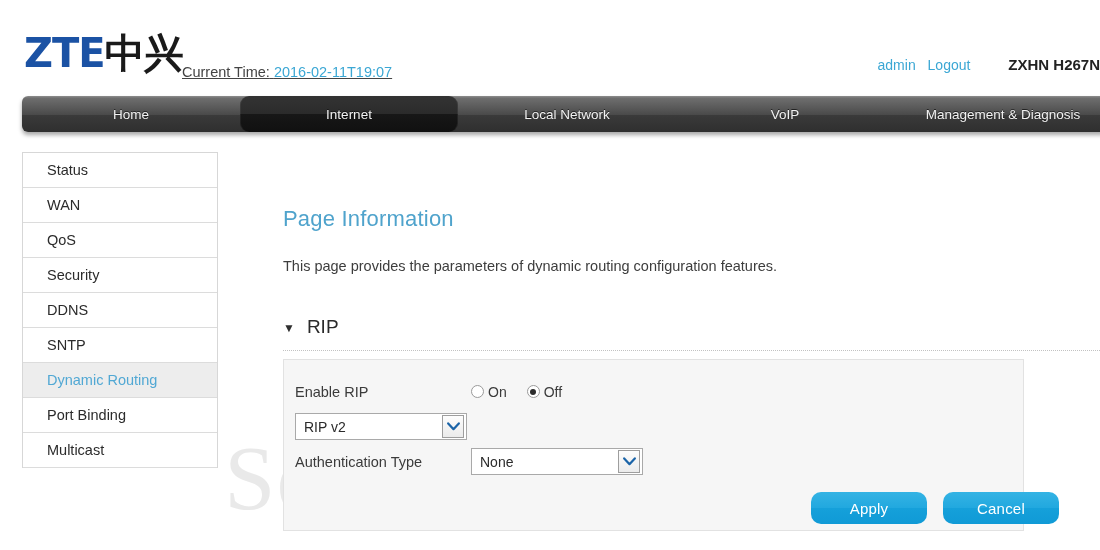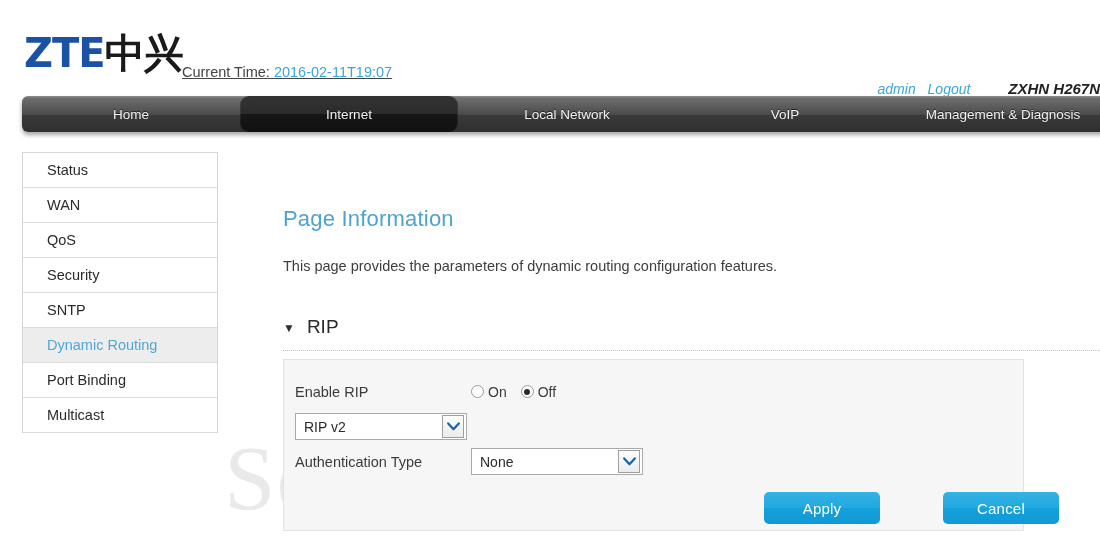--- a/index.html
+++ b/index.html
@@ -59,24 +59,23 @@
     left: 182px; top: 64px;
     font-size: 14.5px;
     color: #444444;
     white-space: nowrap;
     text-decoration: underline;
   }
   #current-time .tval { color: #3ba7d4; }
 
   #account {
     position: absolute;
-    right: 0px; top: 80px;
+    right: 0px; top: 56px;
     font-size: 14px;
     white-space: nowrap;
-    font-style: italic;
   }
   #account .user,
   #account .logout {
     color: #3ba7d4;
     text-decoration: none;
     margin-right: 8px;
   }
   #account .model {
     color: #222222;
     font-weight: bold;
@@ -207,21 +206,21 @@
   }
   .form-label {
     width: 176px;
     font-size: 14.5px;
     color: #3b3b3b;
     white-space: nowrap;
   }
   .radio-group {
     display: flex;
     align-items: center;
-    gap: 14px;
+    gap: 20px;
     font-size: 14px;
     color: #3b3b3b;
   }
   .radio-opt {
     display: flex;
     align-items: center;
     gap: 4px;
     cursor: pointer;
   }
   .rdo {
@@ -277,28 +276,27 @@
     position: absolute;
     right: -36px;
     bottom: 6px;
     display: flex;
     gap: 16px;
   }
   .btn {
     width: 116px;
     height: 32px;
     border: none;
-    border-radius: 5px;
+    border-radius: 10px;
     background: linear-gradient(to bottom, #34b3e4 0%, #21a8df 50%, #15a0da 51%, #109ad6 100%);
     color: #ffffff;
     font-size: 15px;
     font-family: "Liberation Sans", sans-serif;
     cursor: pointer;
     letter-spacing: .2px;
-    margin-left: 47px;
   }
 </style>
 </head>
 <body>
 
 <div id="watermark">SetupRouter.com</div>
 
 <div id="header">
   <div id="logo">
     <span class="lat">ZTE</span><span class="cjk">中兴</span>
@@ -332,20 +330,21 @@
   <div class="nav-item">
       <span>Management &amp; Diagnosis</span>
     </div>
 </div>
 
 <div id="sidebar">
   <div class="side-item">Status</div>
   <div class="side-item">WAN</div>
   <div class="side-item">QoS</div>
   <div class="side-item">Security</div>
+  <div class="side-item">DDNS</div>
   <div class="side-item">SNTP</div>
   <div class="side-item active">Dynamic Routing</div>
   <div class="side-item">Port Binding</div>
   <div class="side-item">Multicast</div>
 </div>
 
 <div id="main">
 
   <h1 id="page-title">Page Information</h1>
   <p id="page-desc">This page provides the parameters of dynamic routing configuration features.</p>

